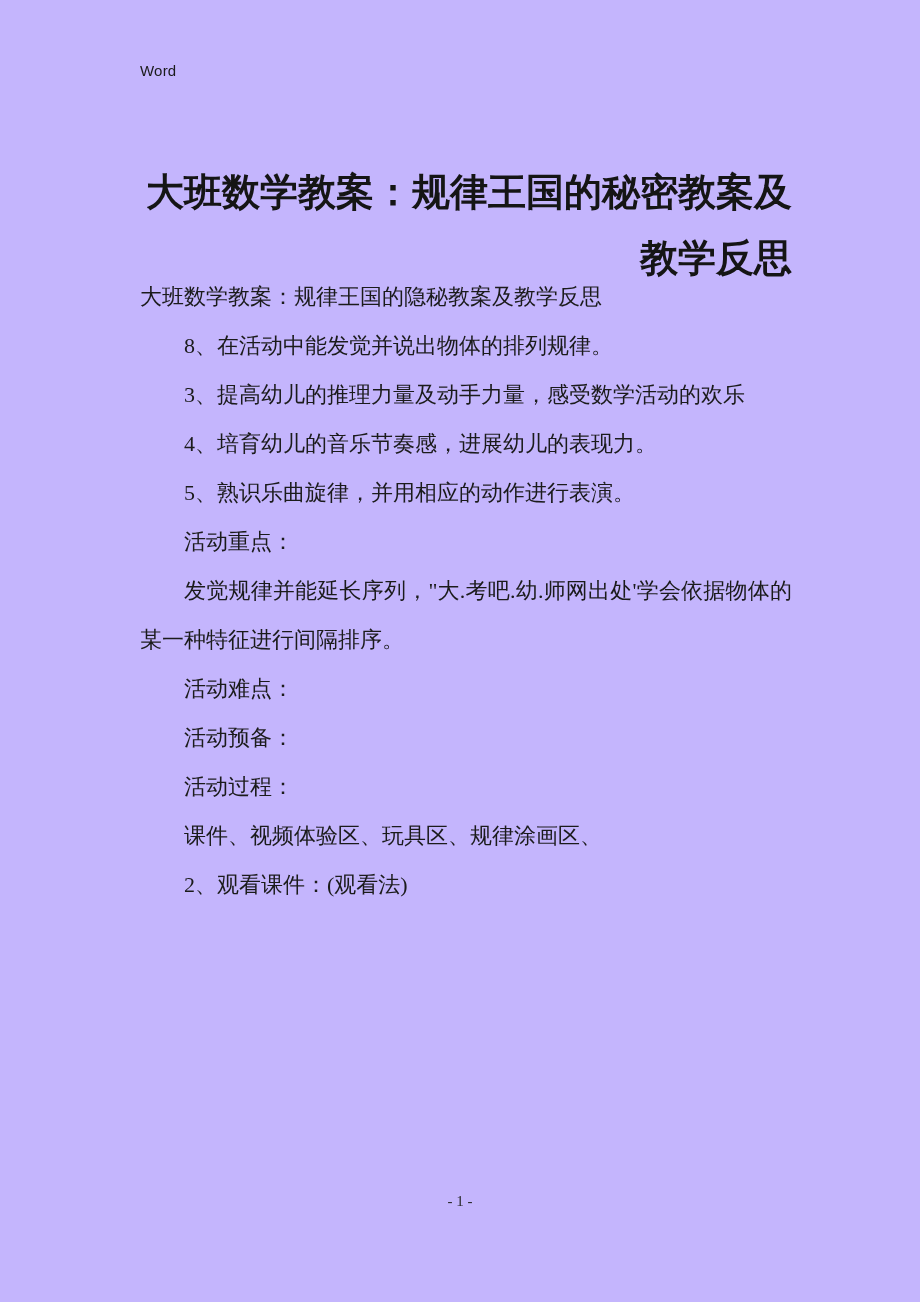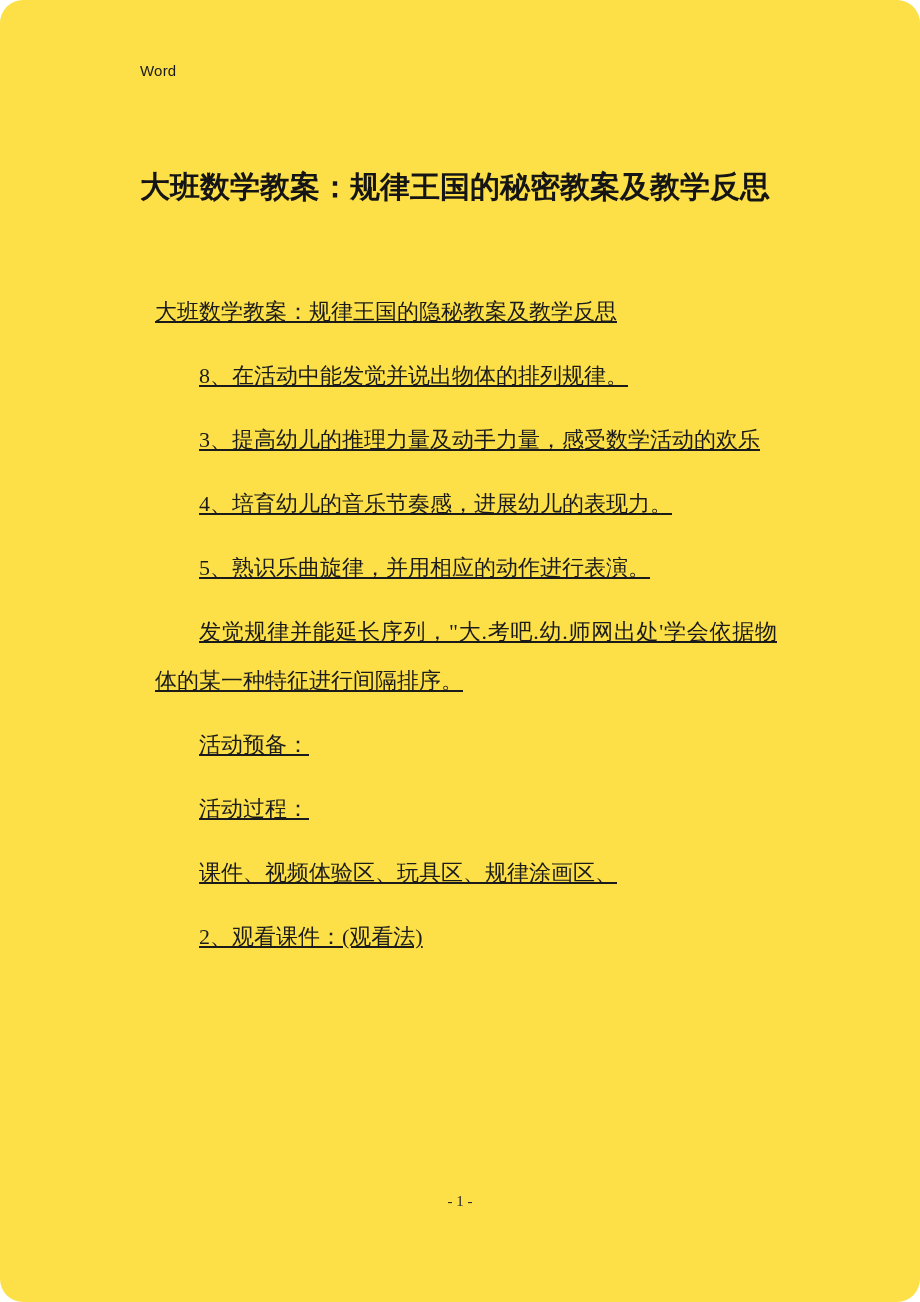--- a/index.html
+++ b/index.html
@@ -4,54 +4,53 @@
 <style>
   html, body { margin: 0; padding: 0; }
   body {
     width: 920px; height: 1302px;
     background: #ffffff;
     font-family: "Liberation Serif", "DejaVu Serif", serif;
   }
   .page {
     position: relative;
     width: 920px; height: 1302px;
-    background: #fde047;
+    background: #c4b5fd;
     overflow: hidden;
-    border-radius: 23px;
   }
   .app-label {
     position: absolute;
     left: 140px; top: 62px;
     font-family: "Liberation Sans", "DejaVu Sans", sans-serif;
     font-size: 15px;
     color: #1b1b1b;
     letter-spacing: 0.2px;
   }
   .doc-title {
     position: absolute;
     left: 140px; top: 134px;
     width: 652px;
-    font-size: 30px;
+    font-size: 38px;
     font-weight: bold;
     line-height: 66px;
-    text-align: left;
+    text-align: right;
     color: #151515;
     word-break: break-all;
   }
   .doc-body {
     position: absolute;
     left: 140px; top: 272px;
     width: 652px;
     font-size: 22px;
     line-height: 49px;
     color: #1b1b1b;
     text-align: justify;
     word-break: break-all;
   }
-  .doc-body p { margin: 15px; padding: 0; text-decoration: underline; }
+  .doc-body p { margin: 0; padding: 0; }
   .doc-body p.indent { text-indent: 2em; }
   .page-number {
     position: absolute;
     left: 0; top: 1190px;
     width: 920px;
     text-align: center;
     font-size: 15px;
     line-height: 22px;
     color: #2a2a2a;
   }
@@ -64,21 +63,23 @@
   <div class="app-label">Word</div>
 
   <h1 class="doc-title">大班数学教案：规律王国的秘密教案及教学反思</h1>
 
   <div class="doc-body">
     <p class="para">大班数学教案：规律王国的隐秘教案及教学反思</p>
     <p class="para indent">8、在活动中能发觉并说出物体的排列规律。</p>
     <p class="para indent">3、提高幼儿的推理力量及动手力量，感受数学活动的欢乐</p>
     <p class="para indent">4、培育幼儿的音乐节奏感，进展幼儿的表现力。</p>
     <p class="para indent">5、熟识乐曲旋律，并用相应的动作进行表演。</p>
+    <p class="para indent">活动重点：</p>
     <p class="para indent">发觉规律并能延长序列，"大.考吧.幼.师网出处'学会依据物体的某一种特征进行间隔排序。</p>
+    <p class="para indent">活动难点：</p>
     <p class="para indent">活动预备：</p>
     <p class="para indent">活动过程：</p>
     <p class="para indent">课件、视频体验区、玩具区、规律涂画区、</p>
     <p class="para indent">2、观看课件：(观看法)</p>
   </div>
 
   <div class="page-number">- 1 -</div>
 
 </div>
 

